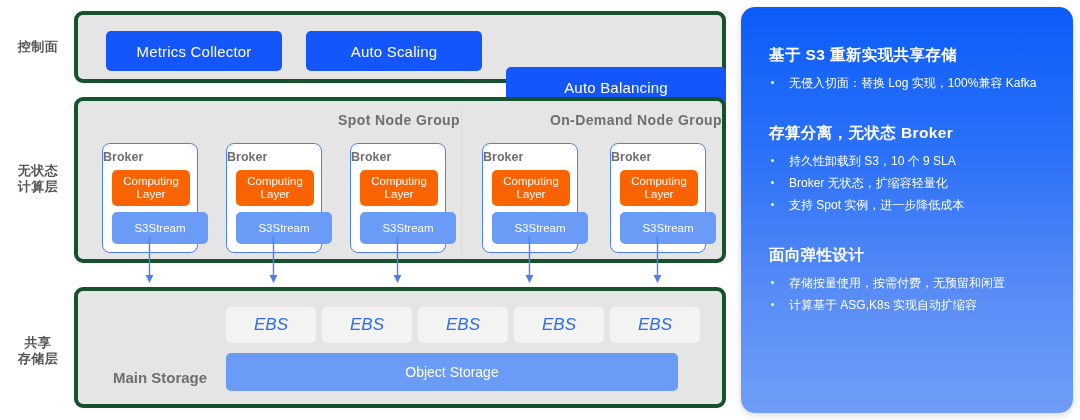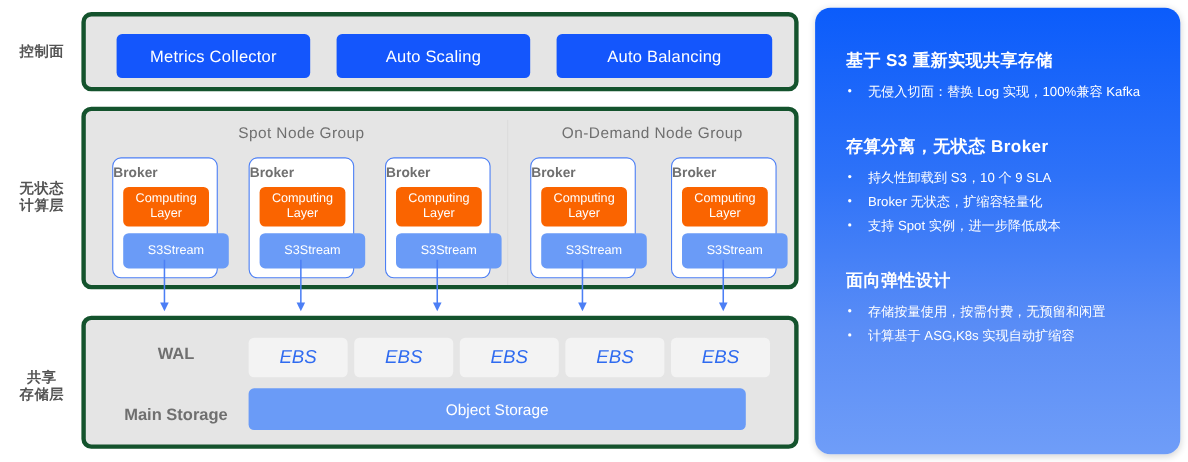--- a/index.html
+++ b/index.html
@@ -35,32 +35,32 @@
   #control-panel{left:74px;top:11px;width:652px;height:72px;}
   .cp-btn{
     position:absolute;top:16px;height:40px;
     background:#1456FC;color:#ffffff;
     border-radius:5px;
     display:flex;align-items:center;justify-content:center;
     font-size:15px;letter-spacing:.2px;
   }
   #cp-btn-0{left:28px;width:176px;}
   #cp-btn-1{left:228px;width:176px;}
-  #cp-btn-2{left:428px;width:196px;}
+  #cp-btn-2{left:428px;width:220px;margin-top:36px;}
 
   
   #compute-panel{left:74px;top:97px;width:652px;height:166px;}
   .divider{
     position:absolute;left:383px;top:8px;width:1px;height:150px;
     background:#dcdcdc;
   }
   .group-title{
     position:absolute;top:11px;
-    color:#6f6f6f;font-size:14px;font-weight:normal;letter-spacing:.4px;
-    text-align:center;
+    color:#6f6f6f;font-size:14px;font-weight:bold;letter-spacing:.4px;
+    text-align:right;
   }
   #group-title-0{left:10px;width:372px;}
   #group-title-1{left:386px;width:258px;}
 
   .broker{
     position:absolute;top:42px;width:96px;height:110px;
     border:1.6px solid #4C7FF5;border-radius:8px;
     box-sizing:border-box;background:#ffffff;
   }
   .broker-label{
@@ -218,21 +218,20 @@
     <svg class="arrow" id="arrow-3" viewBox="0 0 11 48">
       <line x1="5.5" y1="0" x2="5.5" y2="40" stroke="#4C7FF5" stroke-width="1.4"></line>
       <path d="M5.5 47 L1.6 39 L9.4 39 Z" fill="#4C7FF5"></path>
     </svg>
     <svg class="arrow" id="arrow-4" viewBox="0 0 11 48">
       <line x1="5.5" y1="0" x2="5.5" y2="40" stroke="#4C7FF5" stroke-width="1.4"></line>
       <path d="M5.5 47 L1.6 39 L9.4 39 Z" fill="#4C7FF5"></path>
     </svg>
 
     <div class="panel" id="storage-panel">
-      <div class="st-row-label" id="st-label-0">WAL</div>
       <div class="st-row-label" id="st-label-1">Main Storage</div>
 
       <div class="ebs" id="ebs-0">EBS</div>
       <div class="ebs" id="ebs-1">EBS</div>
       <div class="ebs" id="ebs-2">EBS</div>
       <div class="ebs" id="ebs-3">EBS</div>
       <div class="ebs" id="ebs-4">EBS</div>
 
       <div id="object-storage">Object Storage</div>
     </div>

